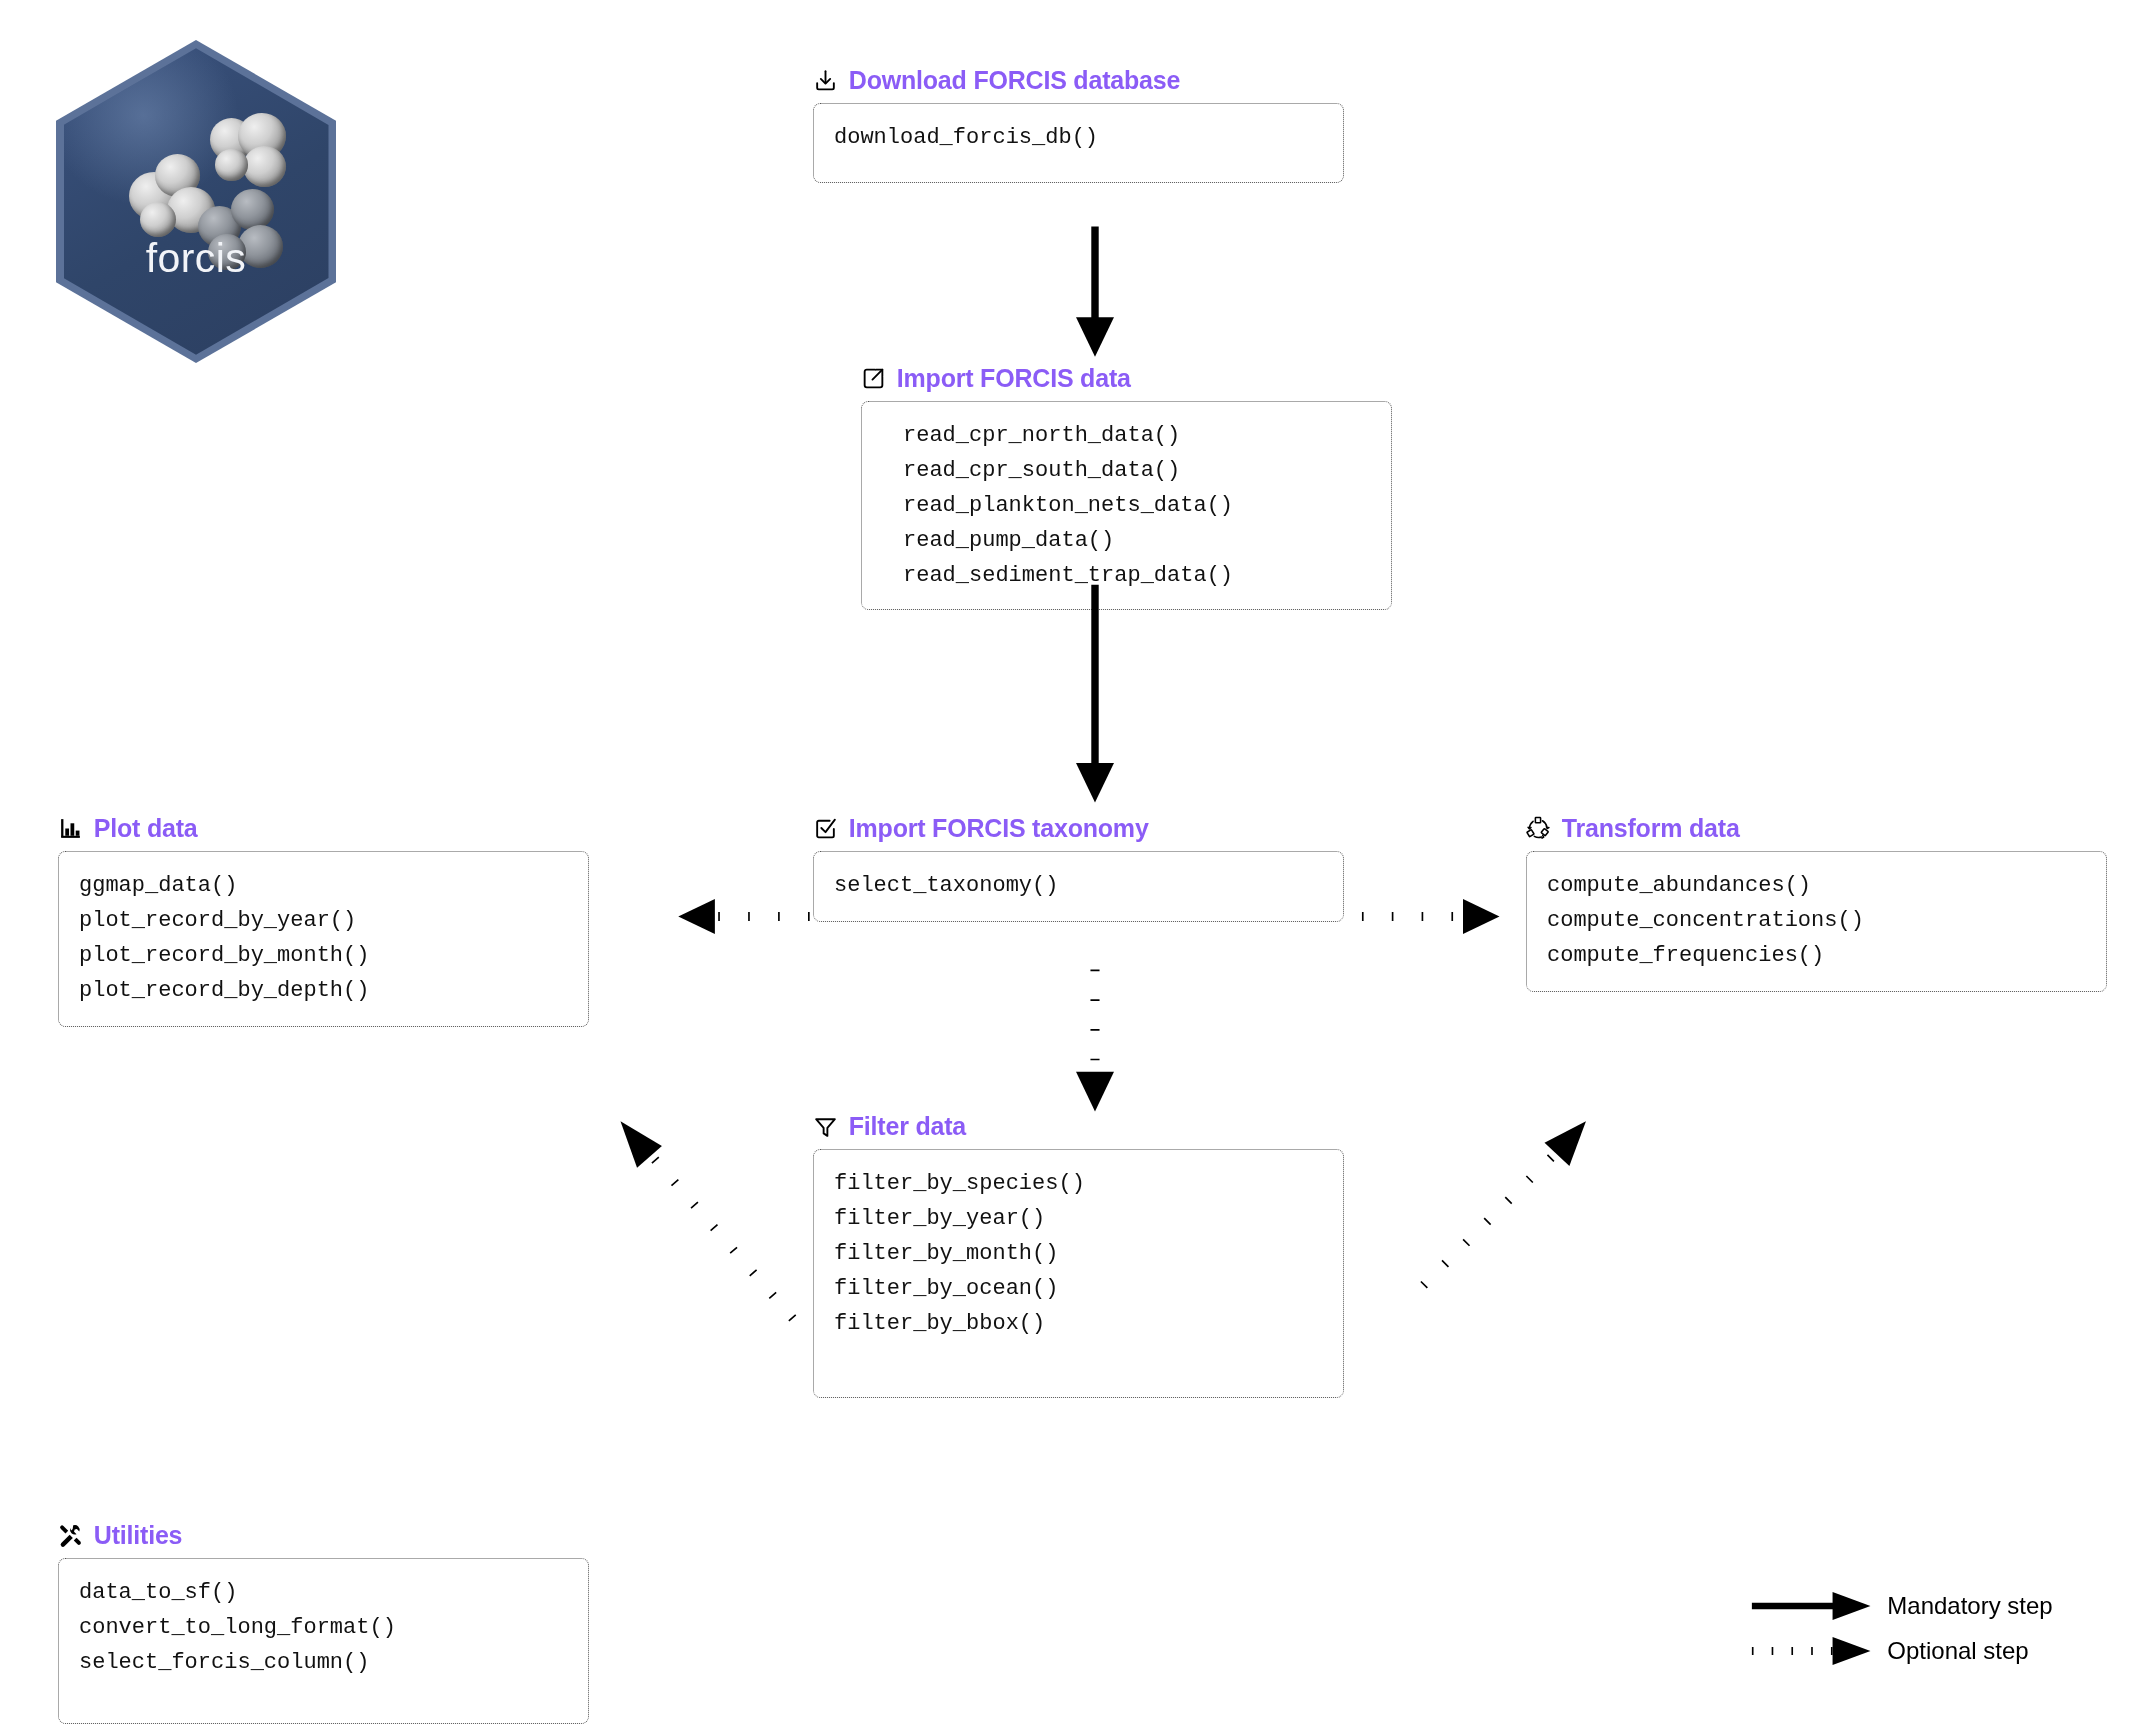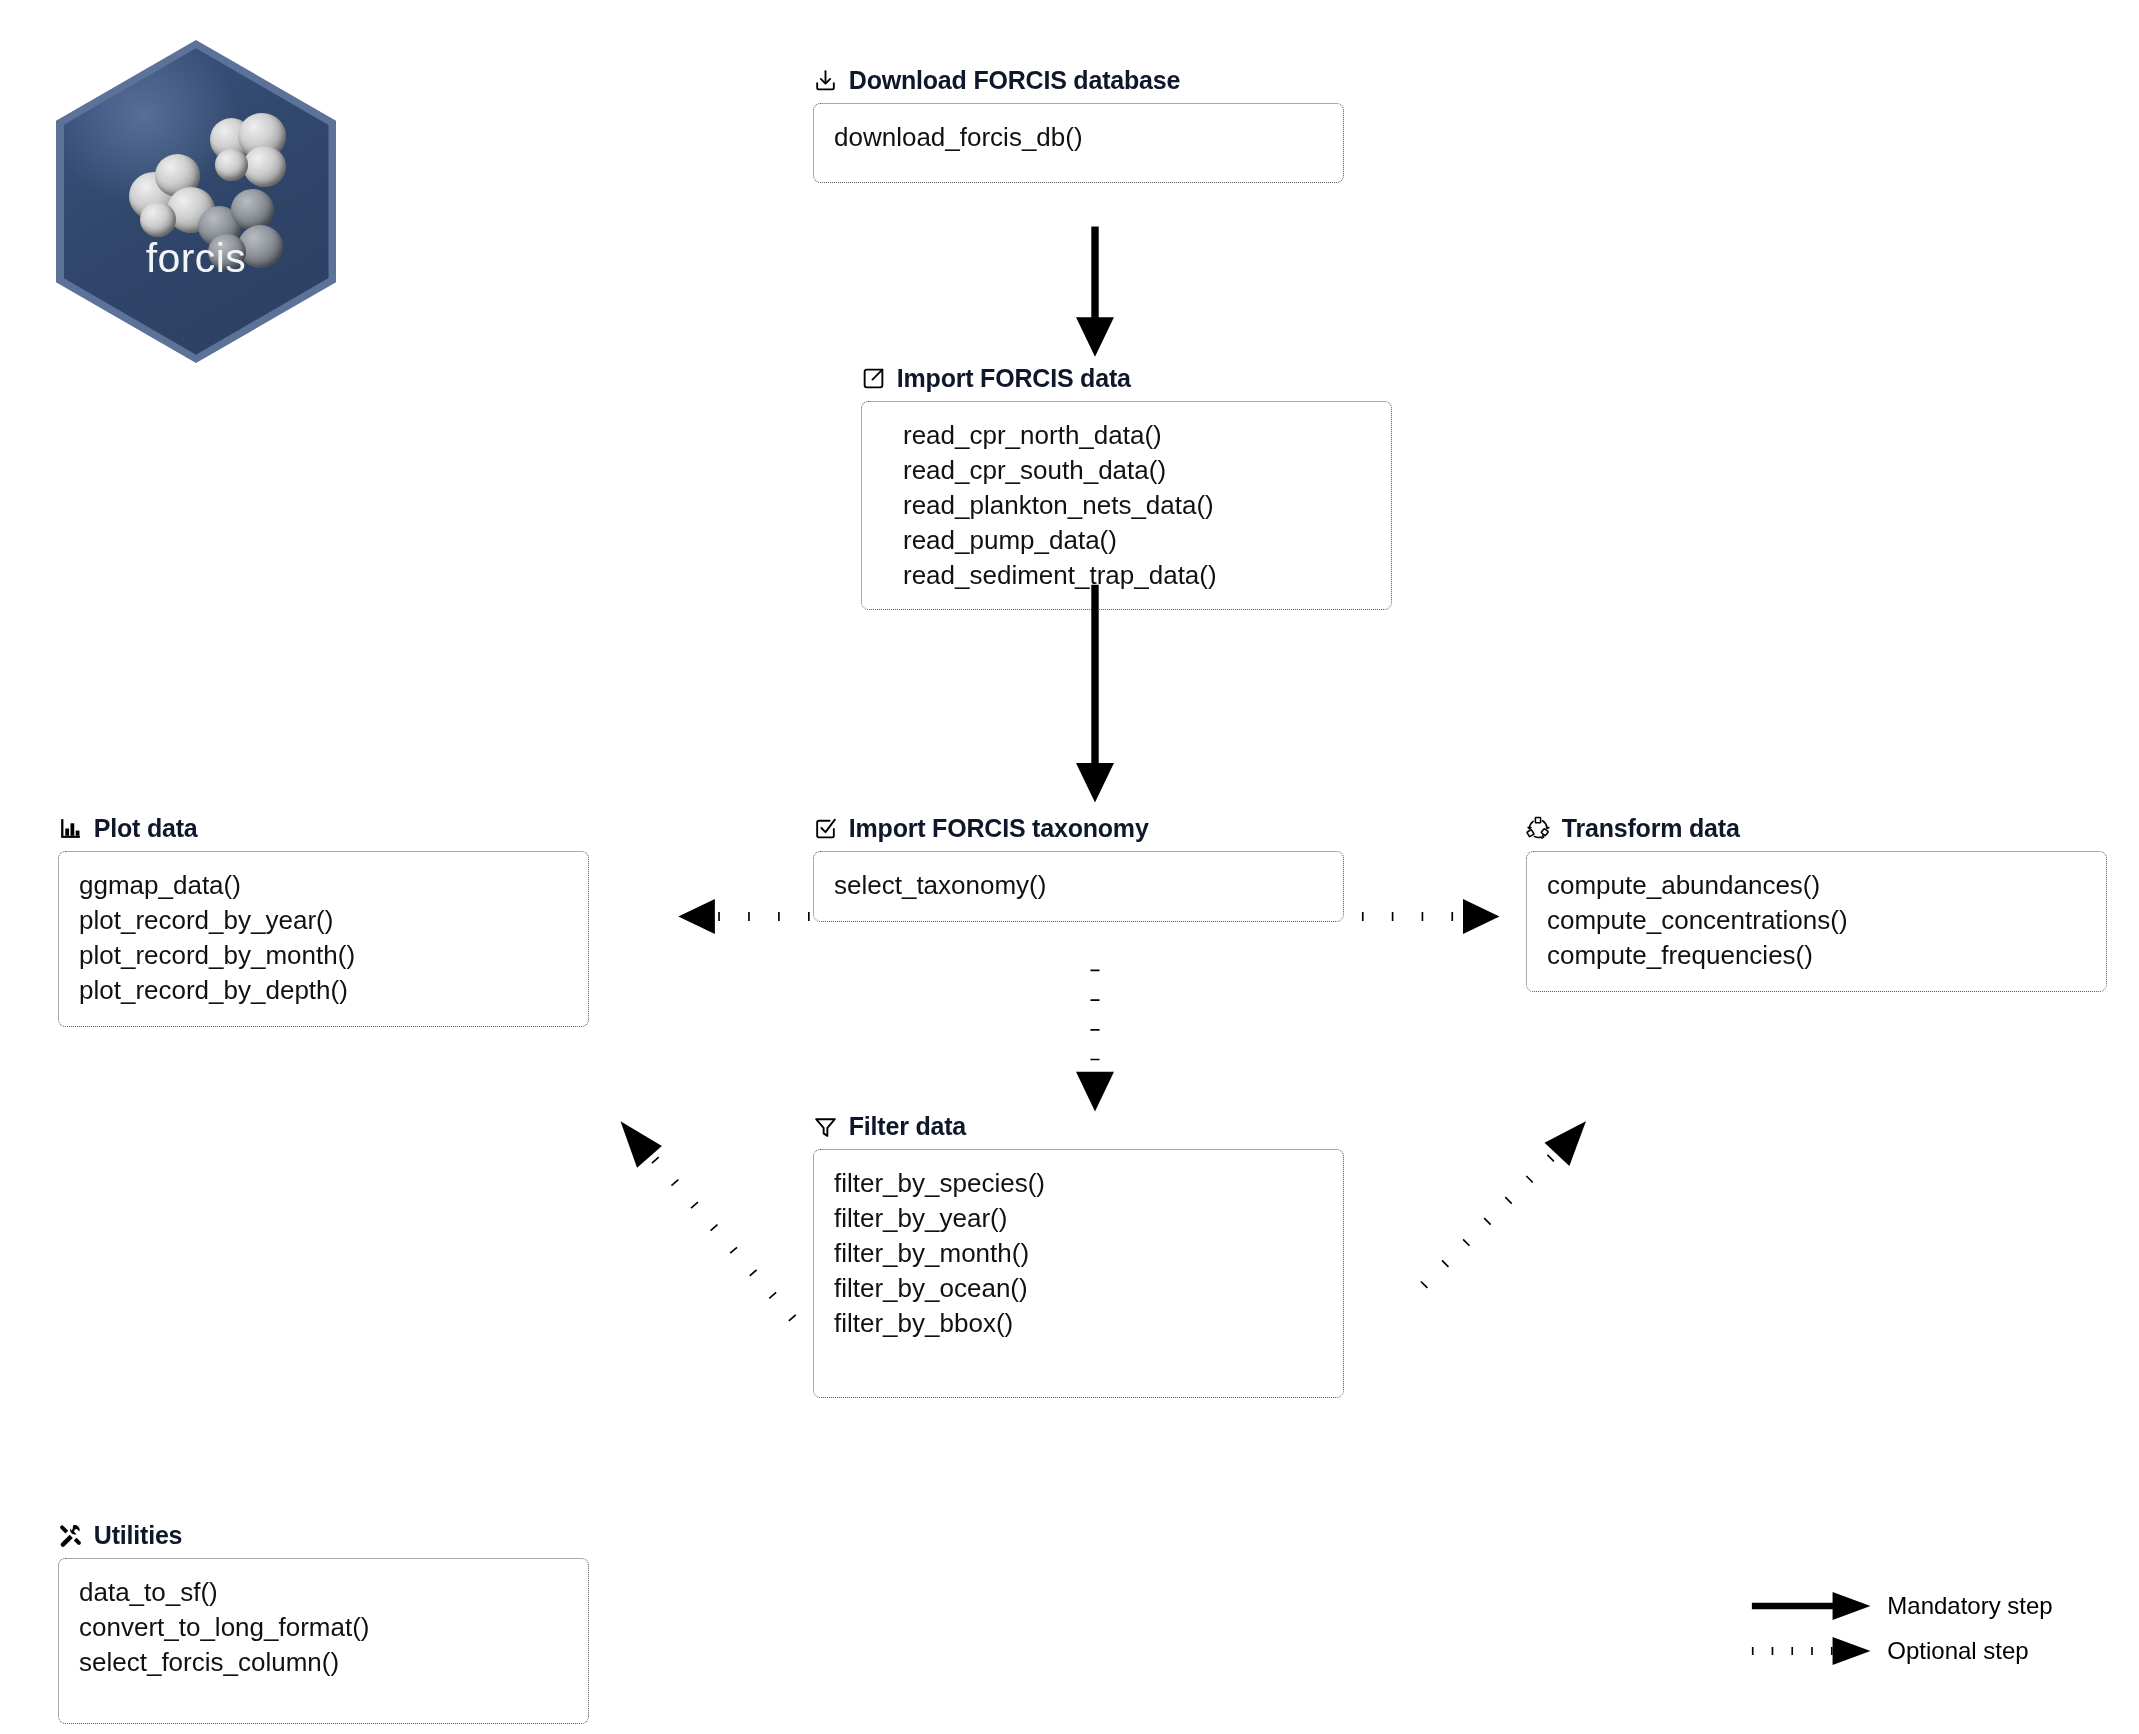--- a/index.html
+++ b/index.html
@@ -101,42 +101,42 @@
   .sec-head {
     display: flex;
     align-items: center;
     gap: 10.8px;
     height: 30px;
     margin-bottom: 8.3px;
   }
   .sec-title {
     font-size: 25px;
     font-weight: bold;
-    color: #0f172a;
+    color: #8b5cf6;
     white-space: nowrap;
     letter-spacing: -0.2px;
   }
   .sec-icon {
     width: 25px;
     height: 25px;
     flex: 0 0 25px;
     display: block;
   }
   .sec-icon svg { display: block; width: 25px; height: 25px; }
 
   .fn-box {
     border: 1.7px dotted #555555;
     border-radius: 7.5px;
     padding: 15.8px 18px 16.6px 20px;
     box-sizing: border-box;
     background: #ffffff;
   }
   .fn-line {
-    font-family: Liberation Sans, sans-serif;
-    font-size: 26px;
+    font-family: Liberation Mono, monospace;
+    font-size: 22px;
     line-height: 35px;
     color: #111111;
     white-space: pre;
   }
 
   
   #sec-download  { left: 813px;  top: 65px;  width: 531px; }
   #sec-download .fn-box  { width: 531px; height: 80px; }
 
   #sec-import    { left: 861px;  top: 363px; width: 531px; }

